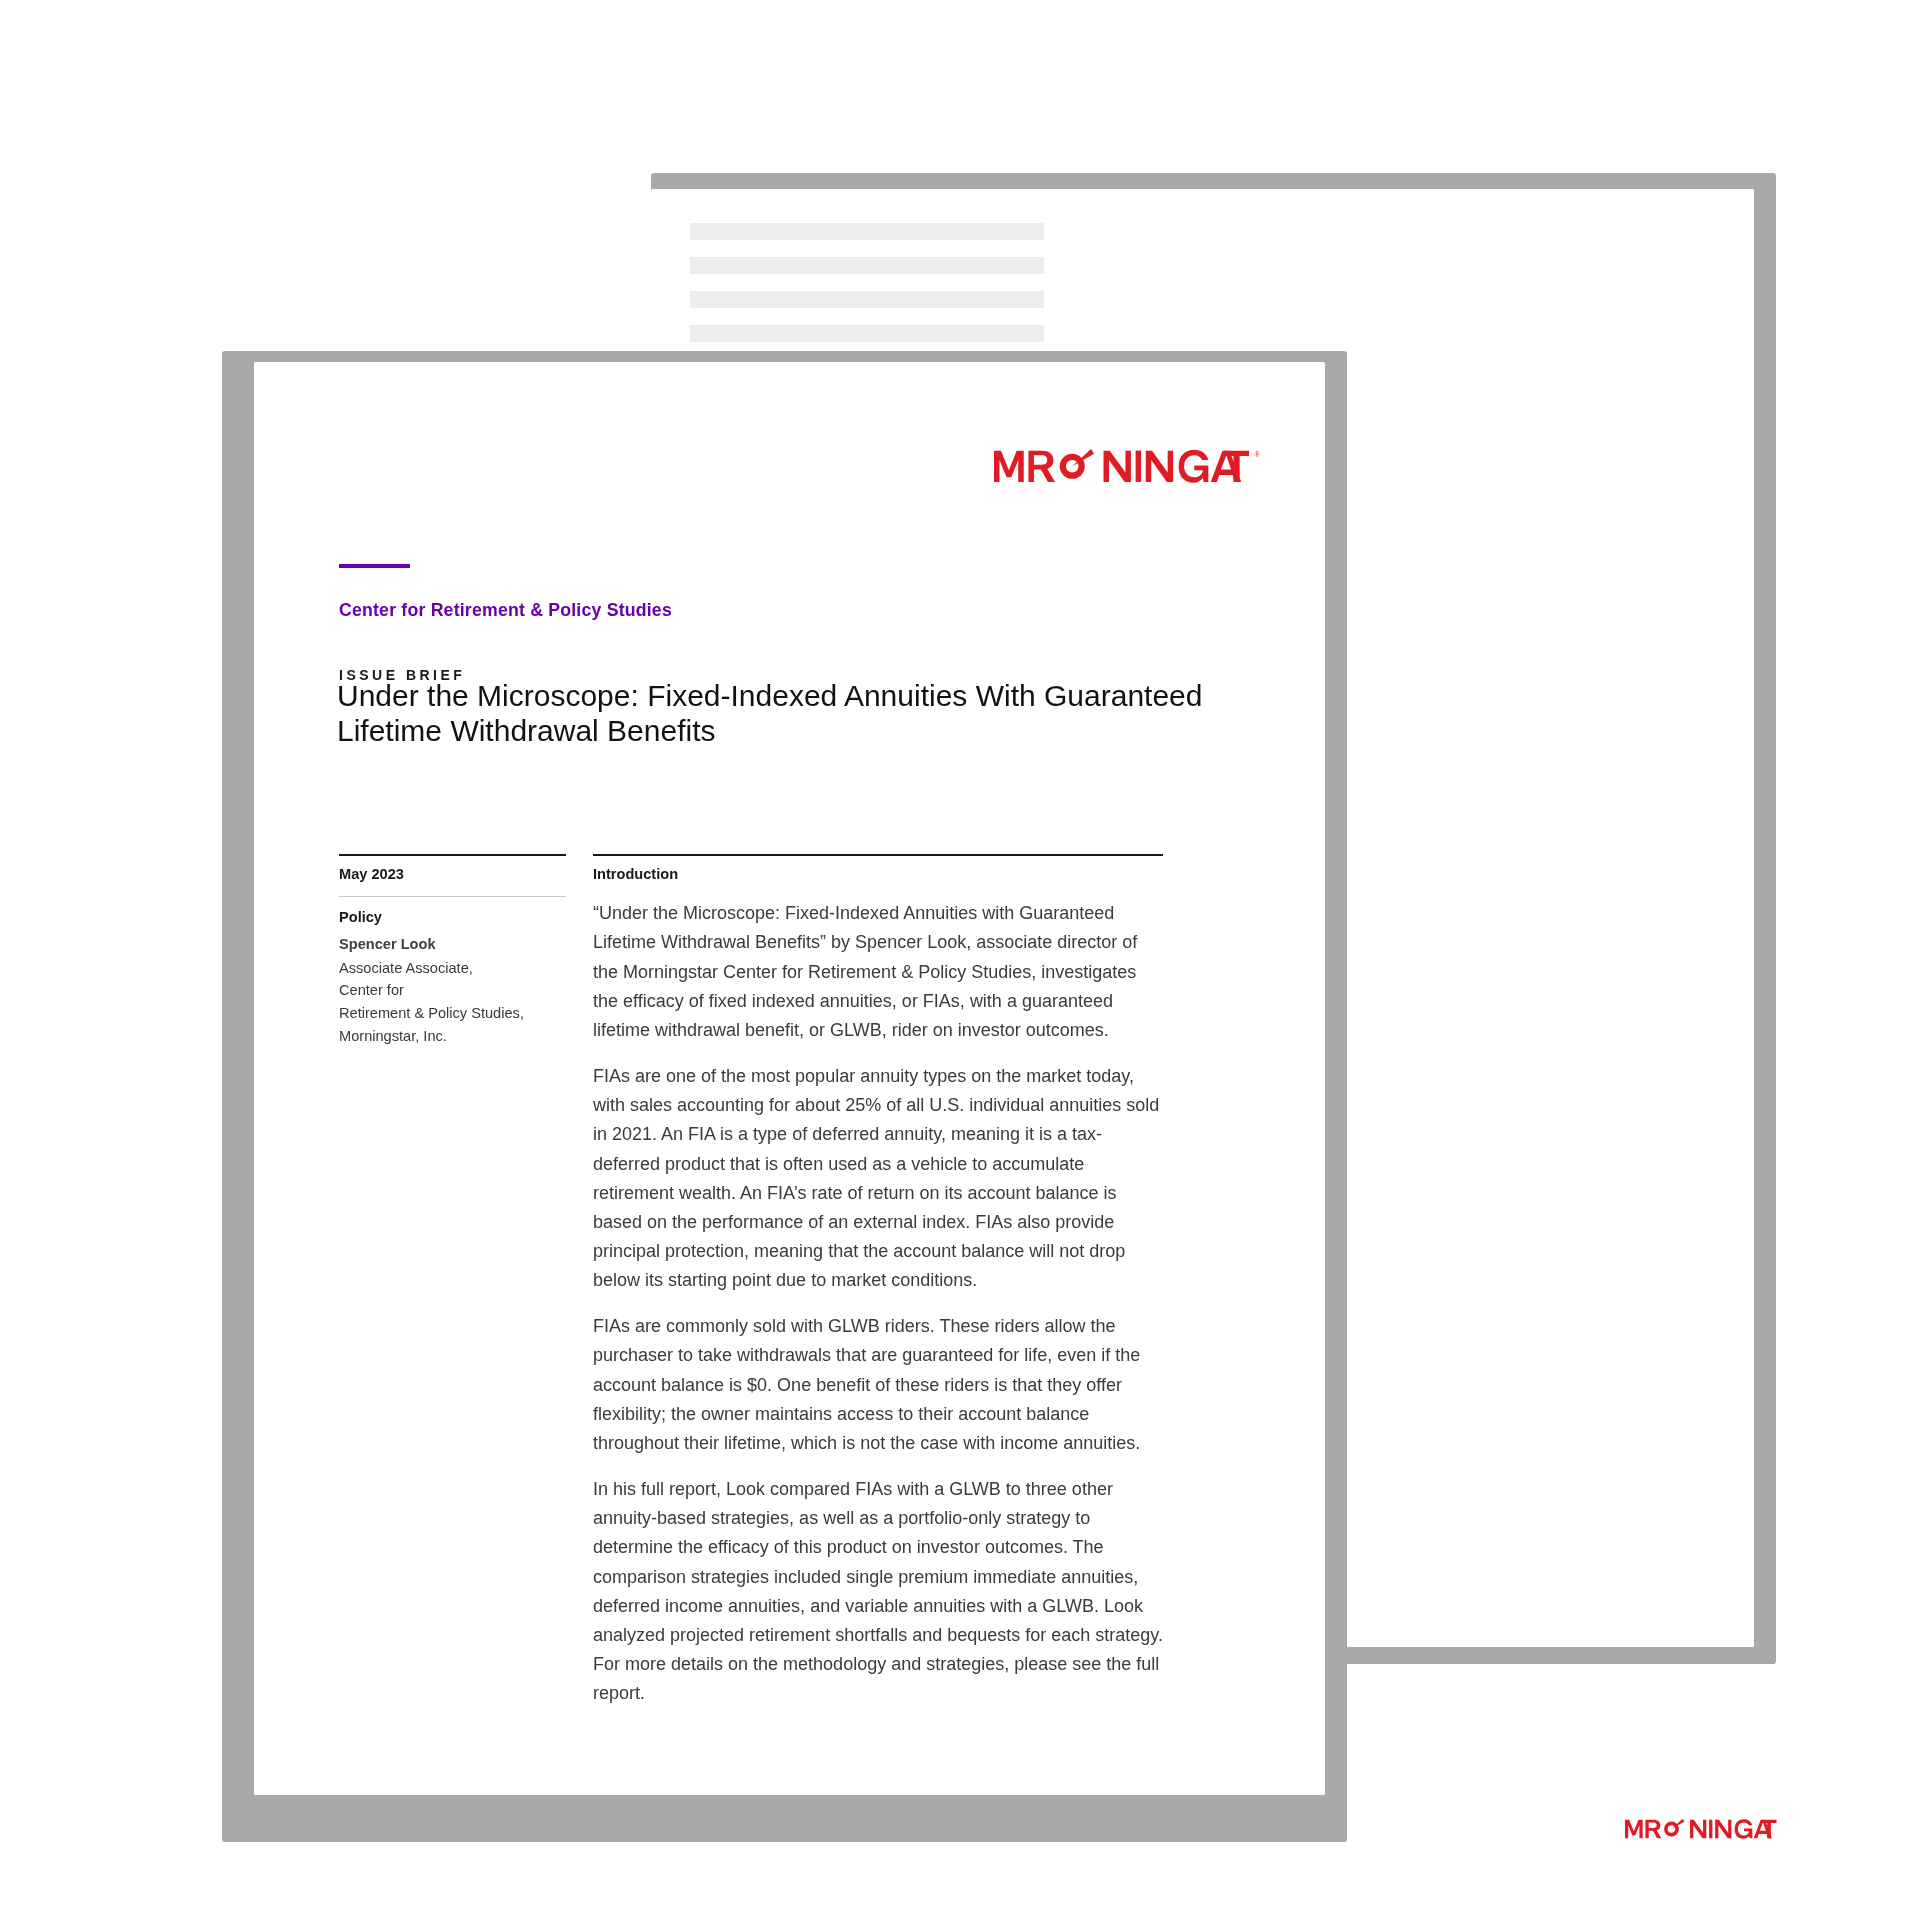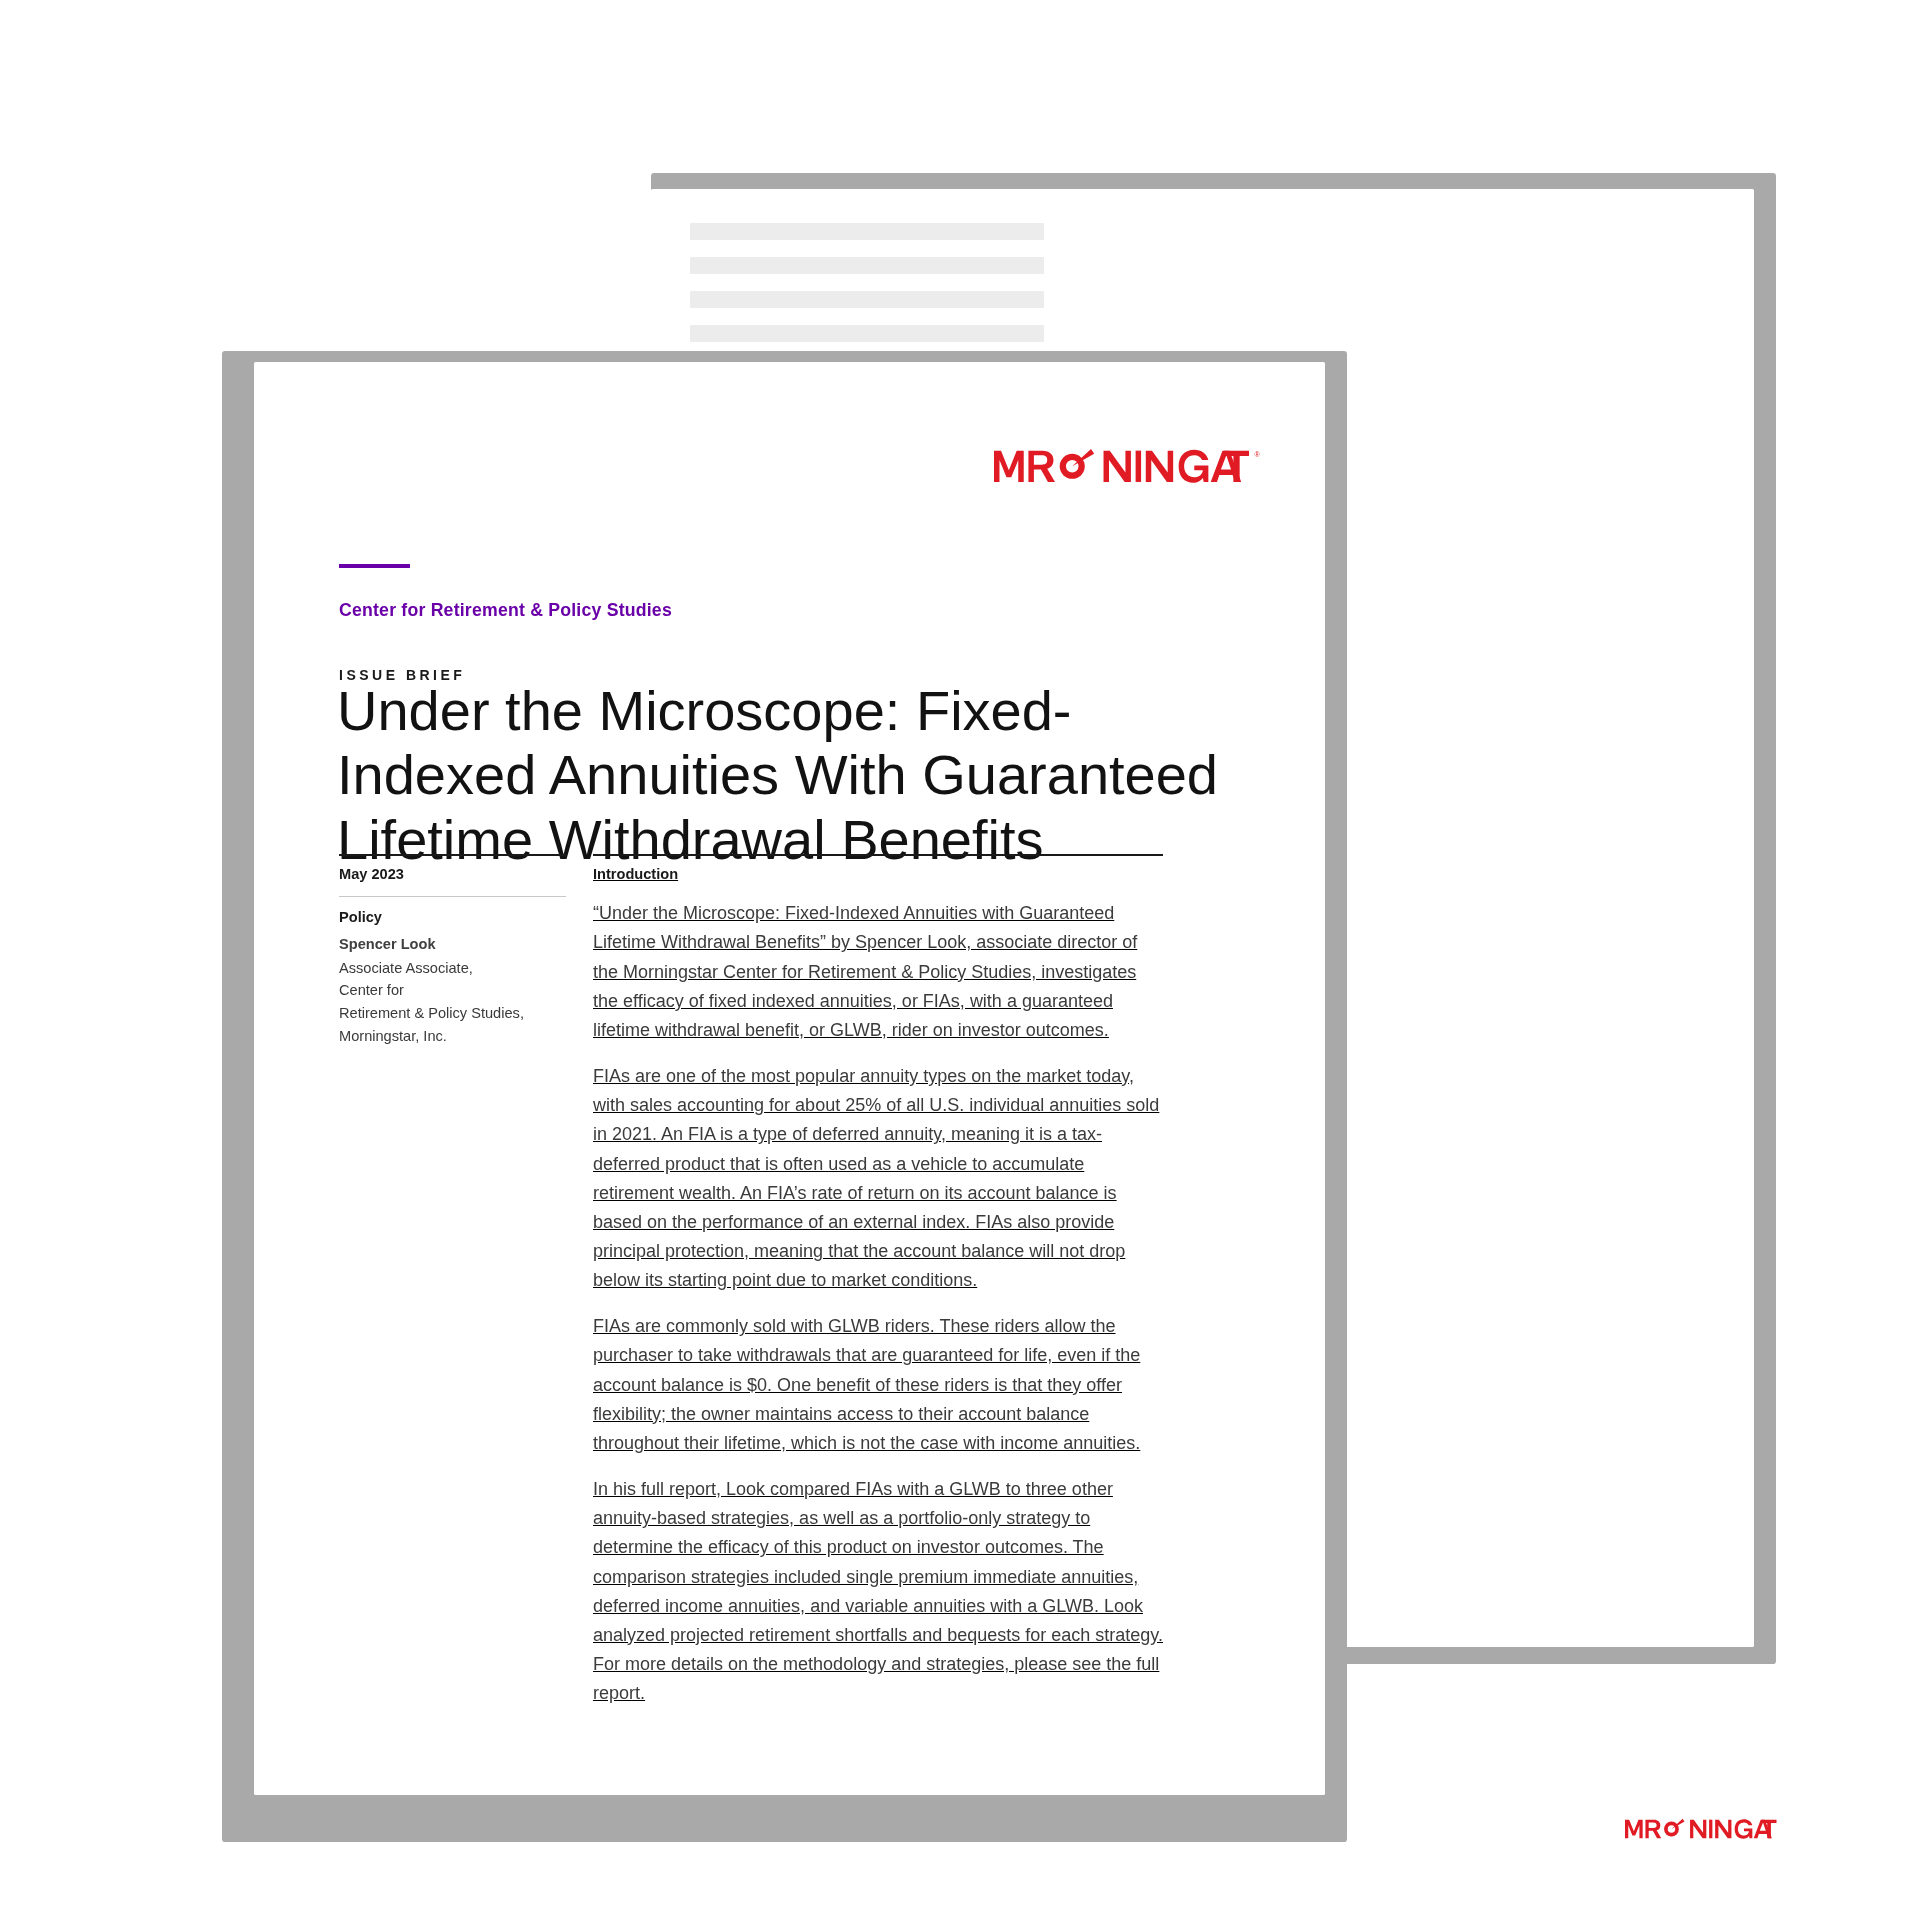--- a/index.html
+++ b/index.html
@@ -127,21 +127,21 @@
     letter-spacing: 3.5px;
     color: #1a1a1a;
     margin-top: 16px;
   }
 
   .doc-title {
     position: absolute;
     left: 83px;
     top: 317px;
     width: 902px;
-    font-size: 56px;
+    font-size: 30px;
     line-height: 1.15;
     color: #121212;
     font-weight: normal;
     font-family: "Liberation Sans", sans-serif;
   }
 
   
   .meta-col {
     position: absolute;
     left: 85px;
@@ -181,21 +181,20 @@
     color: #3a3a3a;
     line-height: 1.55;
   }
 
   
   .body-col {
     position: absolute;
     left: 339px;
     top: 492px;
     width: 570px;
-    text-decoration: underline;
   }
   .intro-heading {
     font-size: 14.6px;
     font-weight: bold;
     color: #1a1a1a;
     padding: 10.8px 0 17px 0;
   }
   .body-p {
     font-size: 18px;
     line-height: 1.62;

